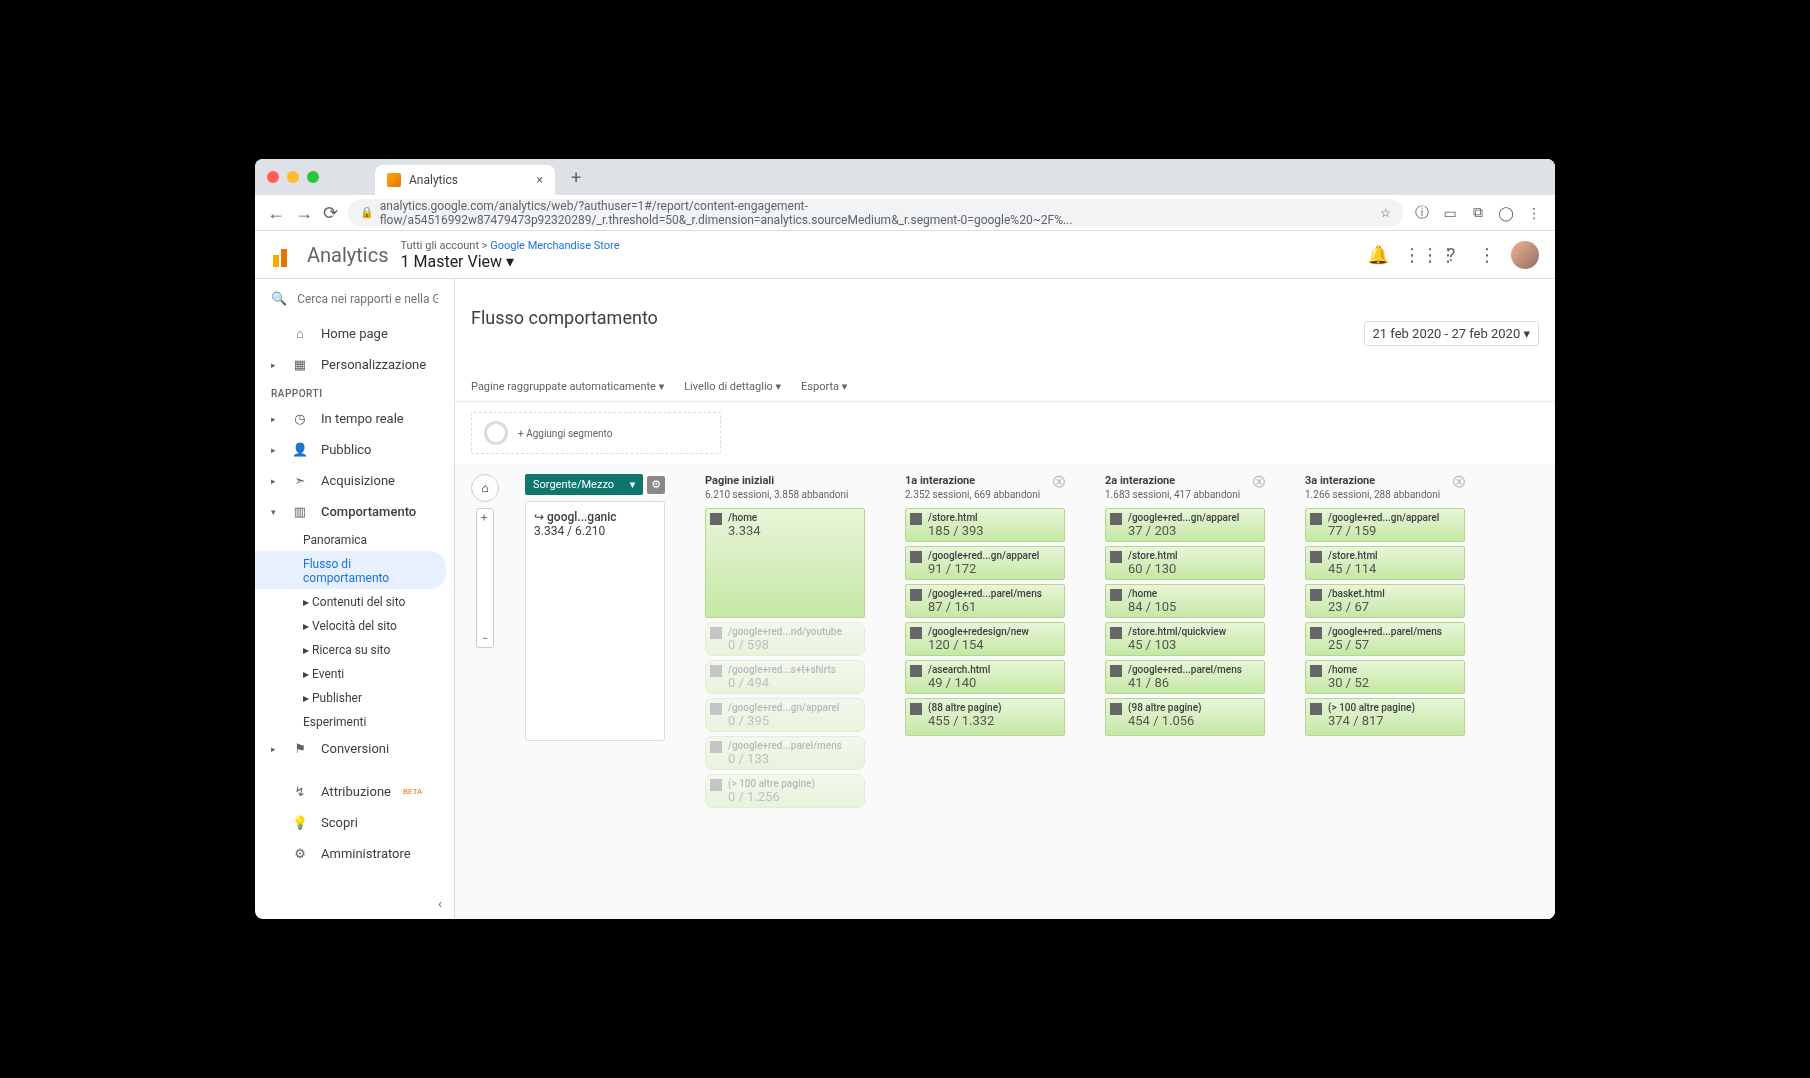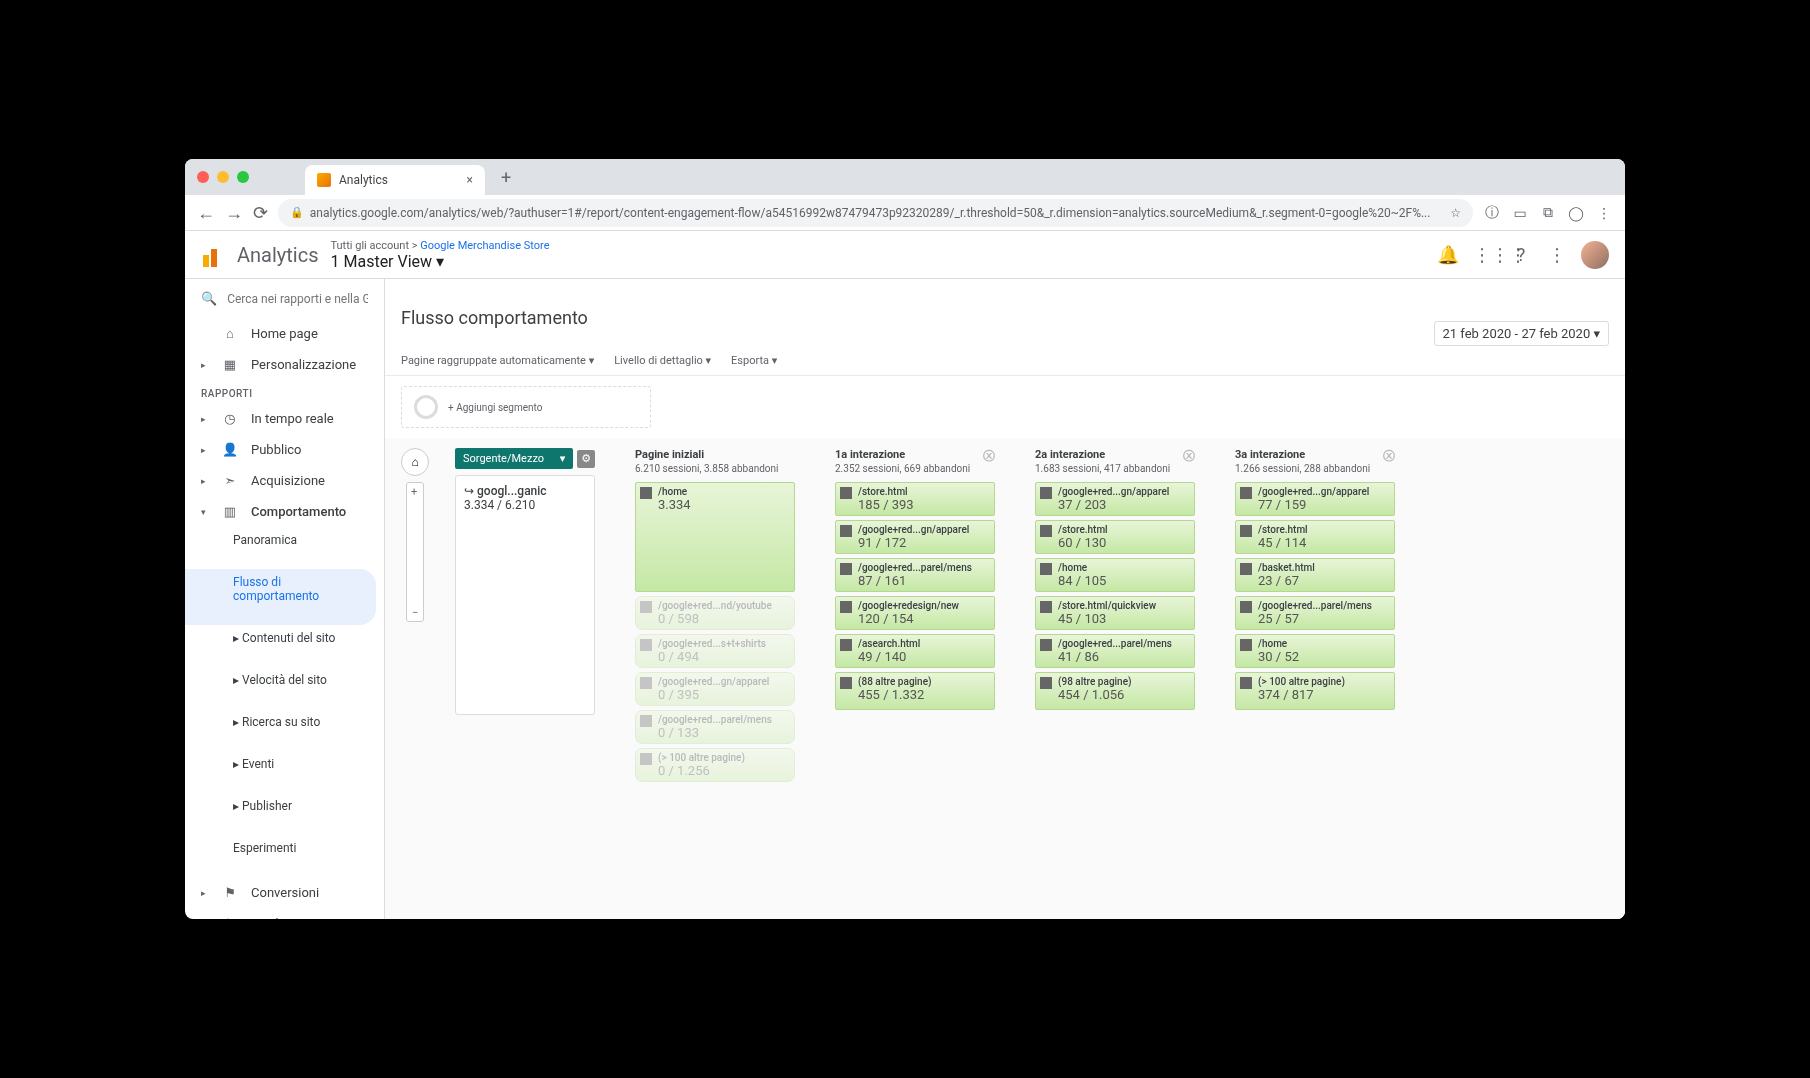--- a/index.html
+++ b/index.html
@@ -1,17 +1,17 @@
 <!DOCTYPE html>
 <html><head>
 <meta charset="utf-8">
 <style>
 * { margin:0; padding:0; box-sizing:border-box; font-family:Roboto,Arial,sans-serif; }
 body { background:#000; display:flex; align-items:center; justify-content:center; height:1078px; width:1810px; }
-.window { width:1440px; height:760px; background:#fff; border-radius:8px; overflow:hidden; box-shadow:0 10px 40px rgba(0,0,0,.5); display:flex; flex-direction:column; }
+.window { width:1300px; height:760px; background:#fff; border-radius:8px; overflow:hidden; box-shadow:0 10px 40px rgba(0,0,0,.5); display:flex; flex-direction:column; }
 .titlebar { height:36px; background:#dee1e6; display:flex; align-items:center; padding:0 12px; gap:8px; }
 .dot{width:12px;height:12px;border-radius:50%;}
 .d1{background:#ff5f57}.d2{background:#febc2e}.d3{background:#28c840}
 .tab{background:#fff;height:30px;margin-top:6px;border-radius:8px 8px 0 0;display:flex;align-items:center;padding:0 12px;gap:8px;font-size:12px;color:#444;min-width:180px;}
 .tab .fav{width:14px;height:14px;background:linear-gradient(135deg,#f9ab00,#e8710a);border-radius:2px;}
 .tab .x{margin-left:auto;color:#666;}
 .plus{color:#666;font-size:18px;padding:0 8px;}
 .urlbar{height:36px;background:#fff;border-bottom:1px solid #dadce0;display:flex;align-items:center;padding:0 12px;gap:10px;}
 .urlbar .nav{color:#5f6368;font-size:18px;}
 .url{flex:1;background:#f1f3f4;border-radius:16px;height:28px;display:flex;align-items:center;padding:0 12px;font-size:12px;color:#5f6368;gap:6px;}
@@ -29,30 +29,30 @@
 .hicn{color:#5f6368;font-size:18px;width:24px;text-align:center;}
 .avatar{width:28px;height:28px;border-radius:50%;background:linear-gradient(135deg,#f4b393,#8d6e63);}
 .body{flex:1;display:flex;overflow:hidden;}
 .sidebar{width:200px;border-right:1px solid #dadce0;display:flex;flex-direction:column;font-size:13px;color:#3c4043;overflow-y:auto;}
 .search{display:flex;align-items:center;gap:10px;padding:12px 16px;color:#5f6368;}
 .search input{border:none;outline:none;font-size:12px;color:#5f6368;width:100%;}
 .sitem{display:flex;align-items:center;gap:12px;padding:8px 16px;cursor:pointer;}
 .sitem .car{width:8px;color:#5f6368;font-size:9px;}
 .sitem .ic{width:18px;color:#5f6368;text-align:center;}
 .sitem.active{font-weight:500;}
-.ssub{padding:6px 16px 22px 48px;font-size:12px;cursor:pointer;}
+.ssub{padding:6px 16px 4px 48px;font-size:12px;cursor:pointer;}
 .ssub.sel{background:#e8f0fe;color:#1a73e8;border-radius:0 16px 16px 0;margin-right:8px;}
 .shead{font-size:10px;color:#5f6368;letter-spacing:.5px;padding:8px 16px 4px;font-weight:500;}
 .collapse{margin-top:auto;text-align:right;padding:8px 12px;color:#5f6368;}
 .main{flex:1;background:#fff;display:flex;flex-direction:column;overflow:hidden;}
 .toolbar{padding:10px 16px 4px;display:flex;align-items:center;justify-content:space-between;}
 .title{font-size:18px;color:#3c4043;}
 .date{background:#fff;border:1px solid #dadce0;border-radius:3px;padding:4px 8px;font-size:13px;color:#3c4043;margin-top:32px;}
 .subbar{padding:4px 16px 8px;display:flex;gap:20px;font-size:11px;color:#5f6368;border-bottom:1px solid #e8eaed;}
-.subbar span{cursor:pointer;}
+.subbar span{cursor:pointer;margin-top:26px;}
 .segments{padding:10px 16px;display:flex;gap:12px;}
 .seg{border:1px solid #dadce0;border-radius:3px;padding:8px 12px;display:flex;align-items:center;gap:10px;min-width:250px;}
 .seg .ring{width:24px;height:24px;border:3px solid #1a73e8;border-radius:50%;}
 .seg .ring.gray{border-color:#dadce0;}
 .seg .t1{font-size:12px;color:#3c4043;font-weight:500;}
 .seg .t2{font-size:10px;color:#5f6368;}
 .flow{flex:1;background:#fafafa;position:relative;overflow:hidden;padding:10px 0 0 70px;}
 .zoomctrl{position:absolute;left:16px;top:10px;}
 .homebtn{width:28px;height:28px;border:1px solid #ccc;border-radius:50%;background:#fff;display:flex;align-items:center;justify-content:center;font-size:12px;margin-bottom:6px;}
 .zslider{width:18px;height:140px;background:#fff;border:1px solid #ccc;border-radius:3px;margin:0 auto;position:relative;}

